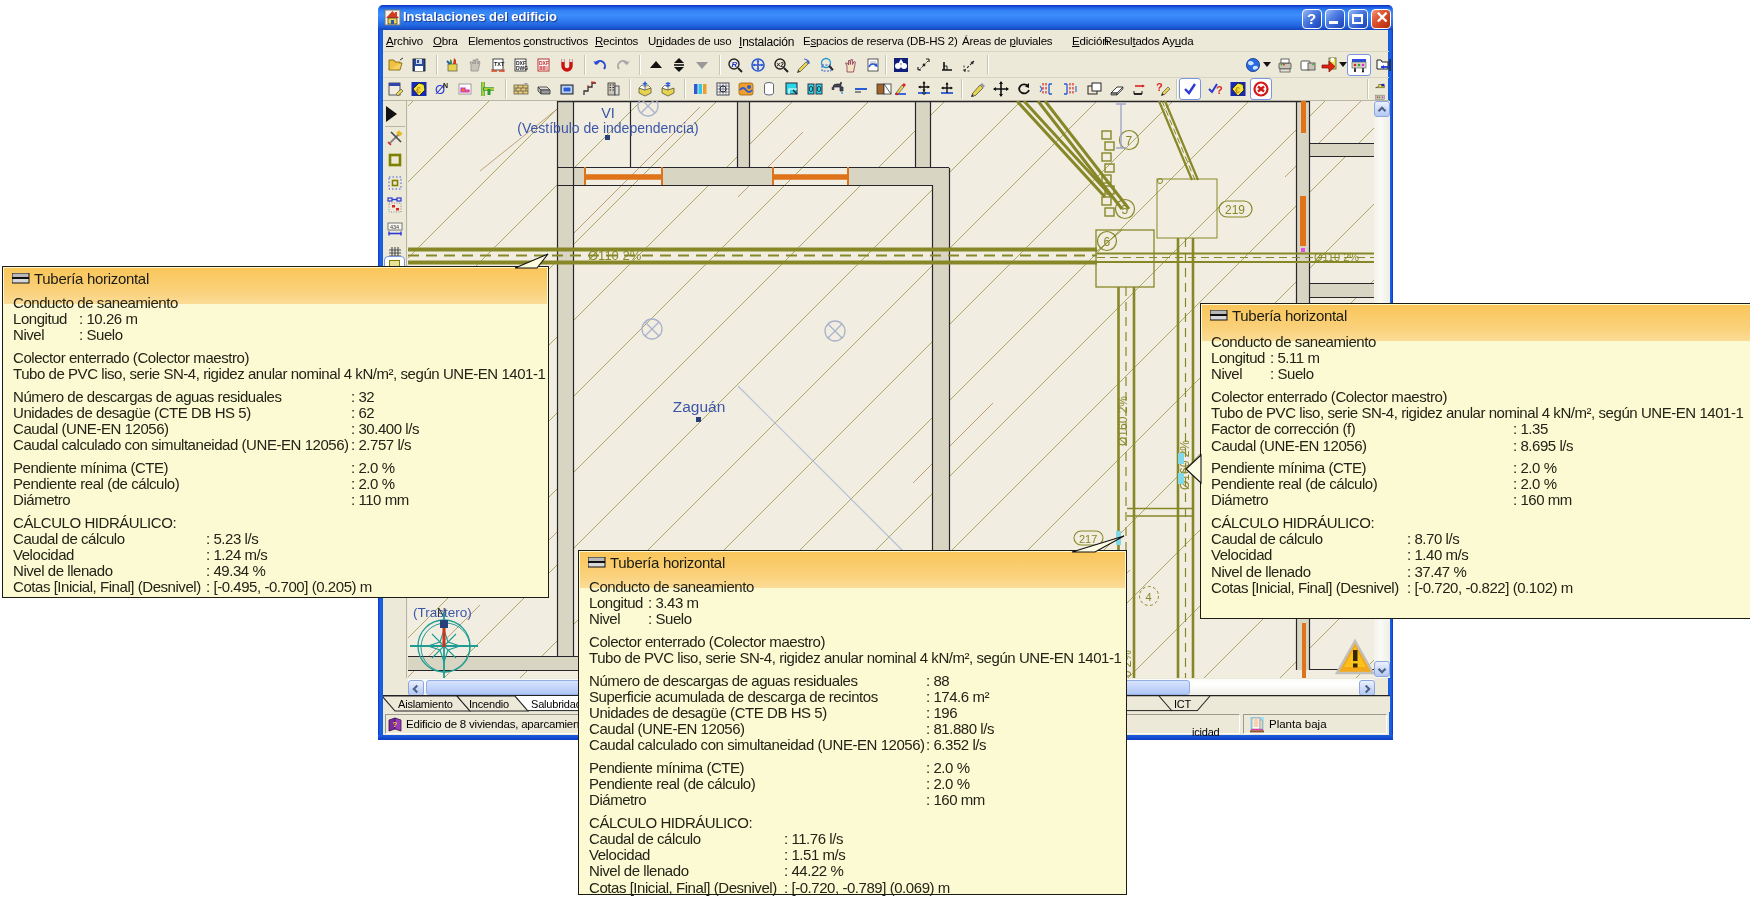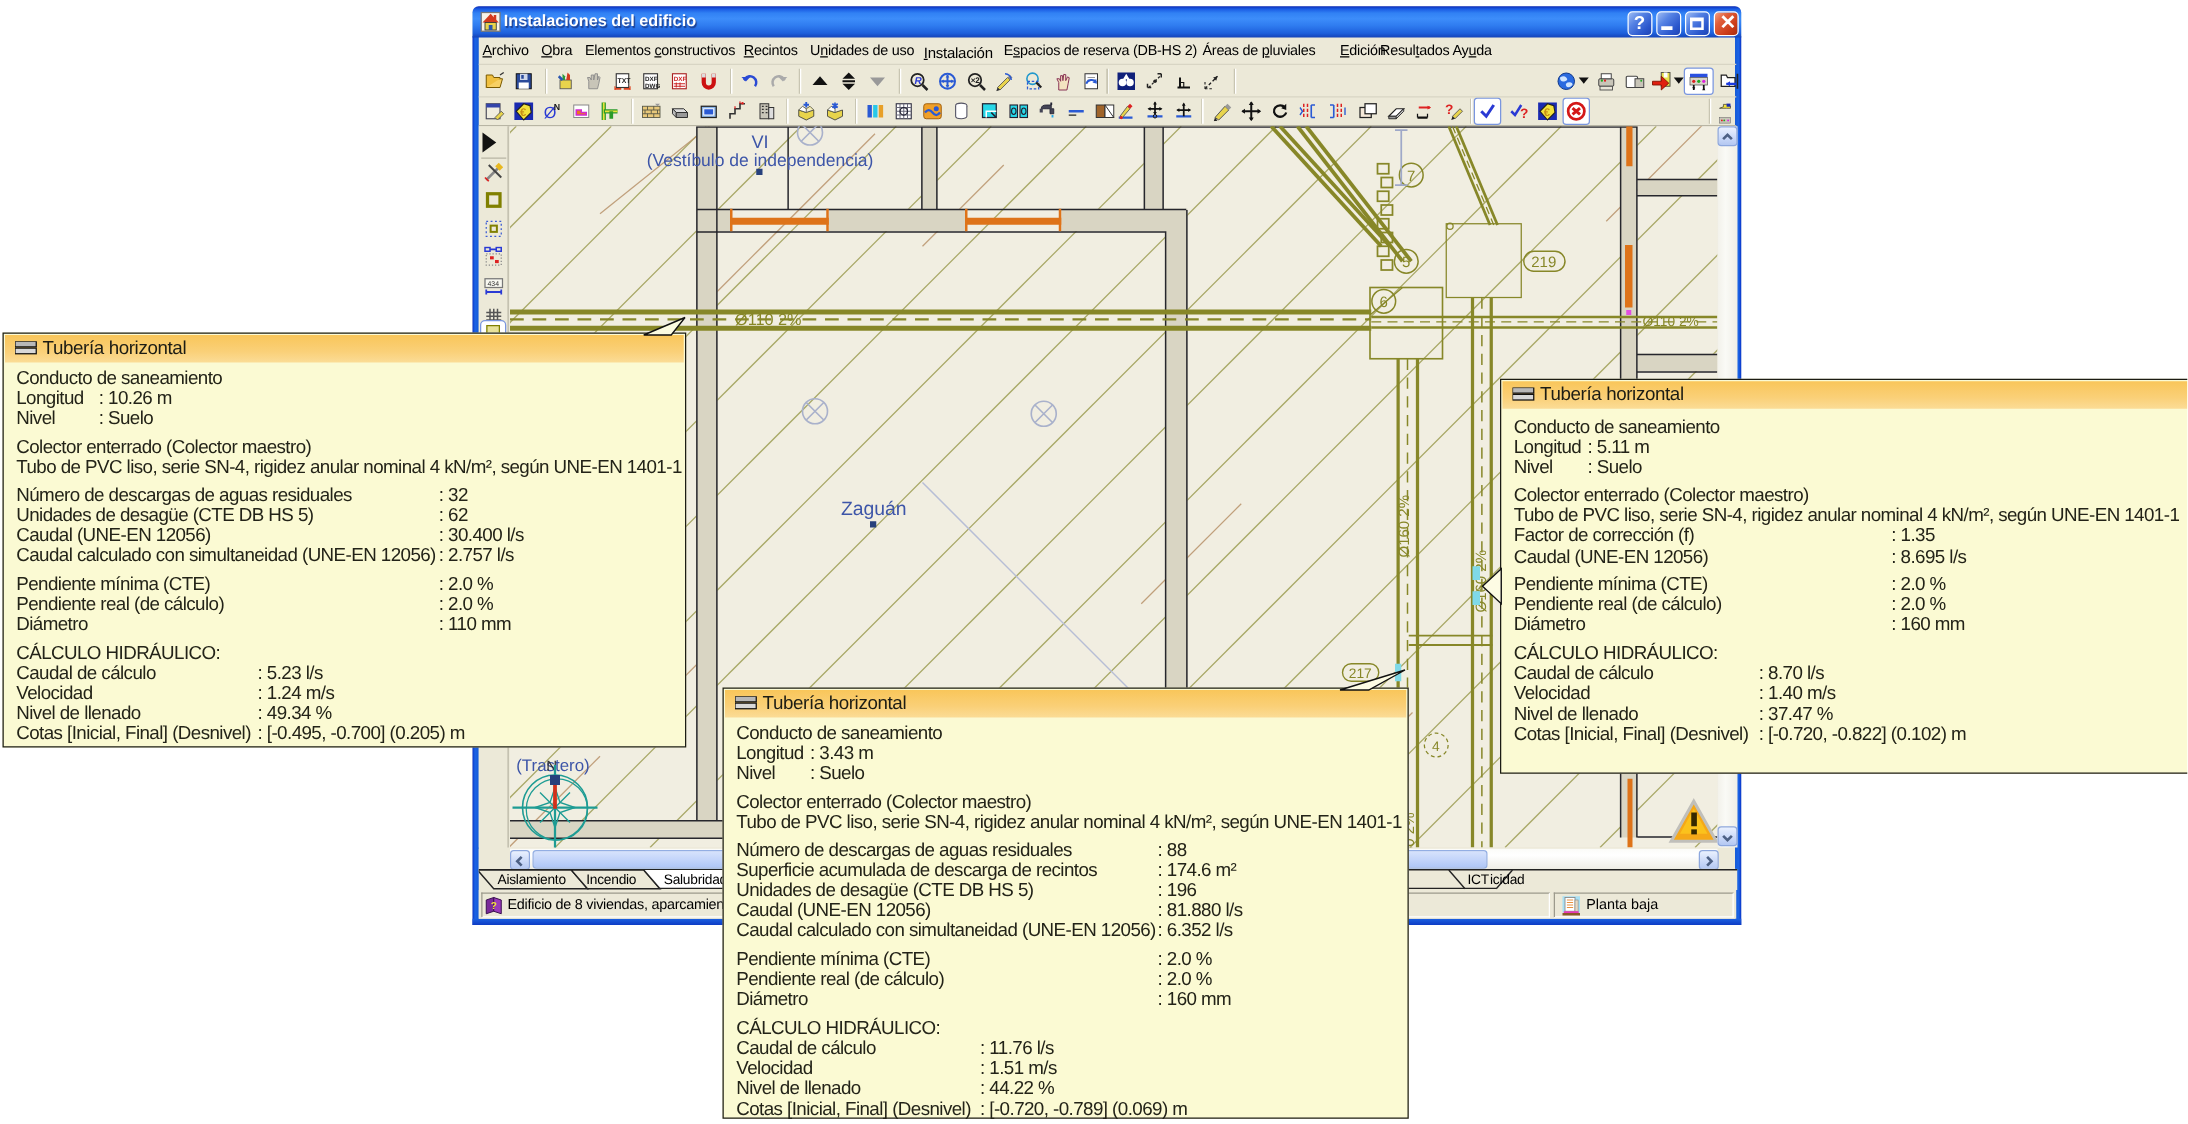--- a/index.html
+++ b/index.html
@@ -2,21 +2,21 @@
 <html><head><meta charset="utf-8">
 <style>
 *{margin:0;padding:0;box-sizing:border-box}
 html,body{width:1750px;height:899px;background:#fff;overflow:hidden;
  font-family:"Liberation Sans", sans-serif;-webkit-font-smoothing:antialiased;}
 #page{position:relative;width:1750px;height:899px;background:#fff;overflow:hidden}
 .abs{position:absolute}
 .ic{position:absolute;width:22px;height:22px;display:flex;align-items:center;justify-content:center}
 .sep{position:absolute;width:2px;background:linear-gradient(90deg,#c8c5b2 50%,#fff 50%)}
 .tt{position:absolute;background:#FBFAD3;border:1px solid #1c1c14;z-index:50}
-.tth{position:absolute;left:1px;right:1px;top:1px;height:22px;
+.tth{position:absolute;left:1px;right:1px;top:1px;height:36px;
  background:linear-gradient(180deg,#F9C65A 0%,#FAD078 60%,#FBDC96 100%);}
 .tth .ttico{position:absolute;left:8px;top:5px;width:18px;height:11px}
 .tth .ttt{position:absolute;left:30px;top:2px;font-size:15px;color:#1c1c14;letter-spacing:-0.3px}
 .ttb{position:absolute;left:1px;right:1px;font-size:15px;letter-spacing:-0.45px;
  color:#232318;line-height:16.2px}
 .ln{position:relative;padding-left:9px;white-space:nowrap}
 .gap{margin-top:6.3px}
 .vv{position:absolute;top:0;white-space:nowrap}
 .tabt{position:absolute;top:698px;font-size:11px;color:#000;letter-spacing:-0.2px;z-index:30}
 </style></head><body>
@@ -776,21 +776,21 @@
 <svg class="abs" style="left:1127px;top:695px;" width="263" height="17" viewBox="0 0 263 17">
       <rect x="0" y="0" width="263" height="17" fill="#ECE9D8"></rect>
       <line x1="0" y1="0.7" x2="263" y2="0.7" stroke="#222" stroke-width="1.2"></line>
       <line x1="32" y1="1" x2="45" y2="16" stroke="#222" stroke-width="1.1"></line>
       <line x1="70" y1="16" x2="83" y2="1" stroke="#222" stroke-width="1.1"></line>
       <line x1="0" y1="15.6" x2="70" y2="15.6" stroke="#222" stroke-width="1"></line>
     </svg>
 <div class="tabt" style="left:398px;">Aislamiento</div>
 <div class="tabt" style="left:469px;">Incendio</div>
 <div class="tabt" style="left:531px;">Salubridad</div>
-<div class="tabt" style="left:1192px;">icidad</div>
+<div class="tabt" style="left:1192px;margin-top:28px;">icidad</div>
 <div class="tabt" style="left:1174px;">ICT</div>
 <div class="abs" style="left:383px;top:712px;width:1006px;height:23px;background:#ECE9D8;"></div>
 <div class="abs" style="left:385px;top:714px;width:855px;height:20px;border:1px solid;border-color:#9c9a8c #fff #fff #9c9a8c;"></div>
 <div class="abs" style="left:1243px;top:714px;width:144px;height:20px;border:1px solid;border-color:#9c9a8c #fff #fff #9c9a8c;"></div>
 <svg class="abs" style="left:387px;top:716px" width="17" height="17" viewBox="0 0 17 17">
 <path d="M2 4 L8 2 L8 13 L2 15 Z" fill="#7a2a9a" stroke="#3a1050" stroke-width="0.8"></path>
 <path d="M8 2 L14 4 L14 15 L8 13 Z" fill="#9a3aba" stroke="#3a1050" stroke-width="0.8"></path>
 <text x="5.5" y="11" font-size="8" font-weight="bold" fill="#f2e23c">?</text>
 </svg>
 <div class="abs" style="left:406px;top:718px;font-size:11.5px;letter-spacing:-0.2px;color:#000;">Edificio de 8 viviendas, aparcamiento</div>

